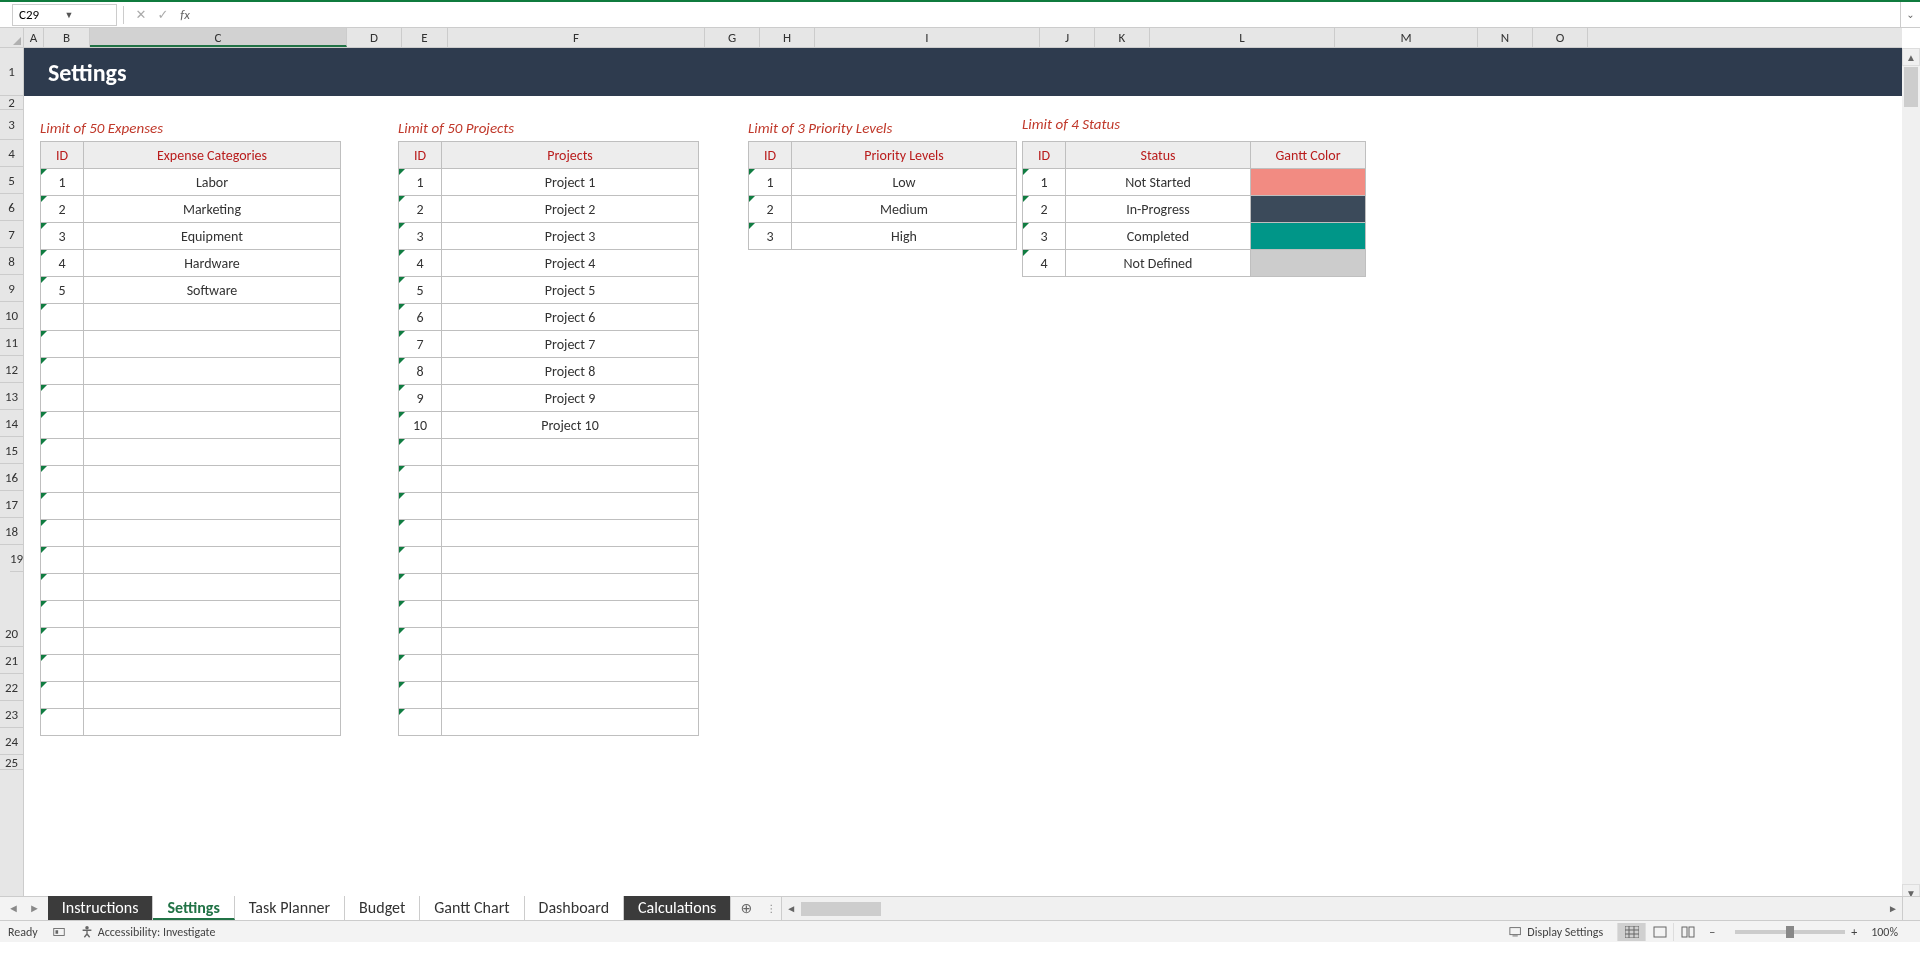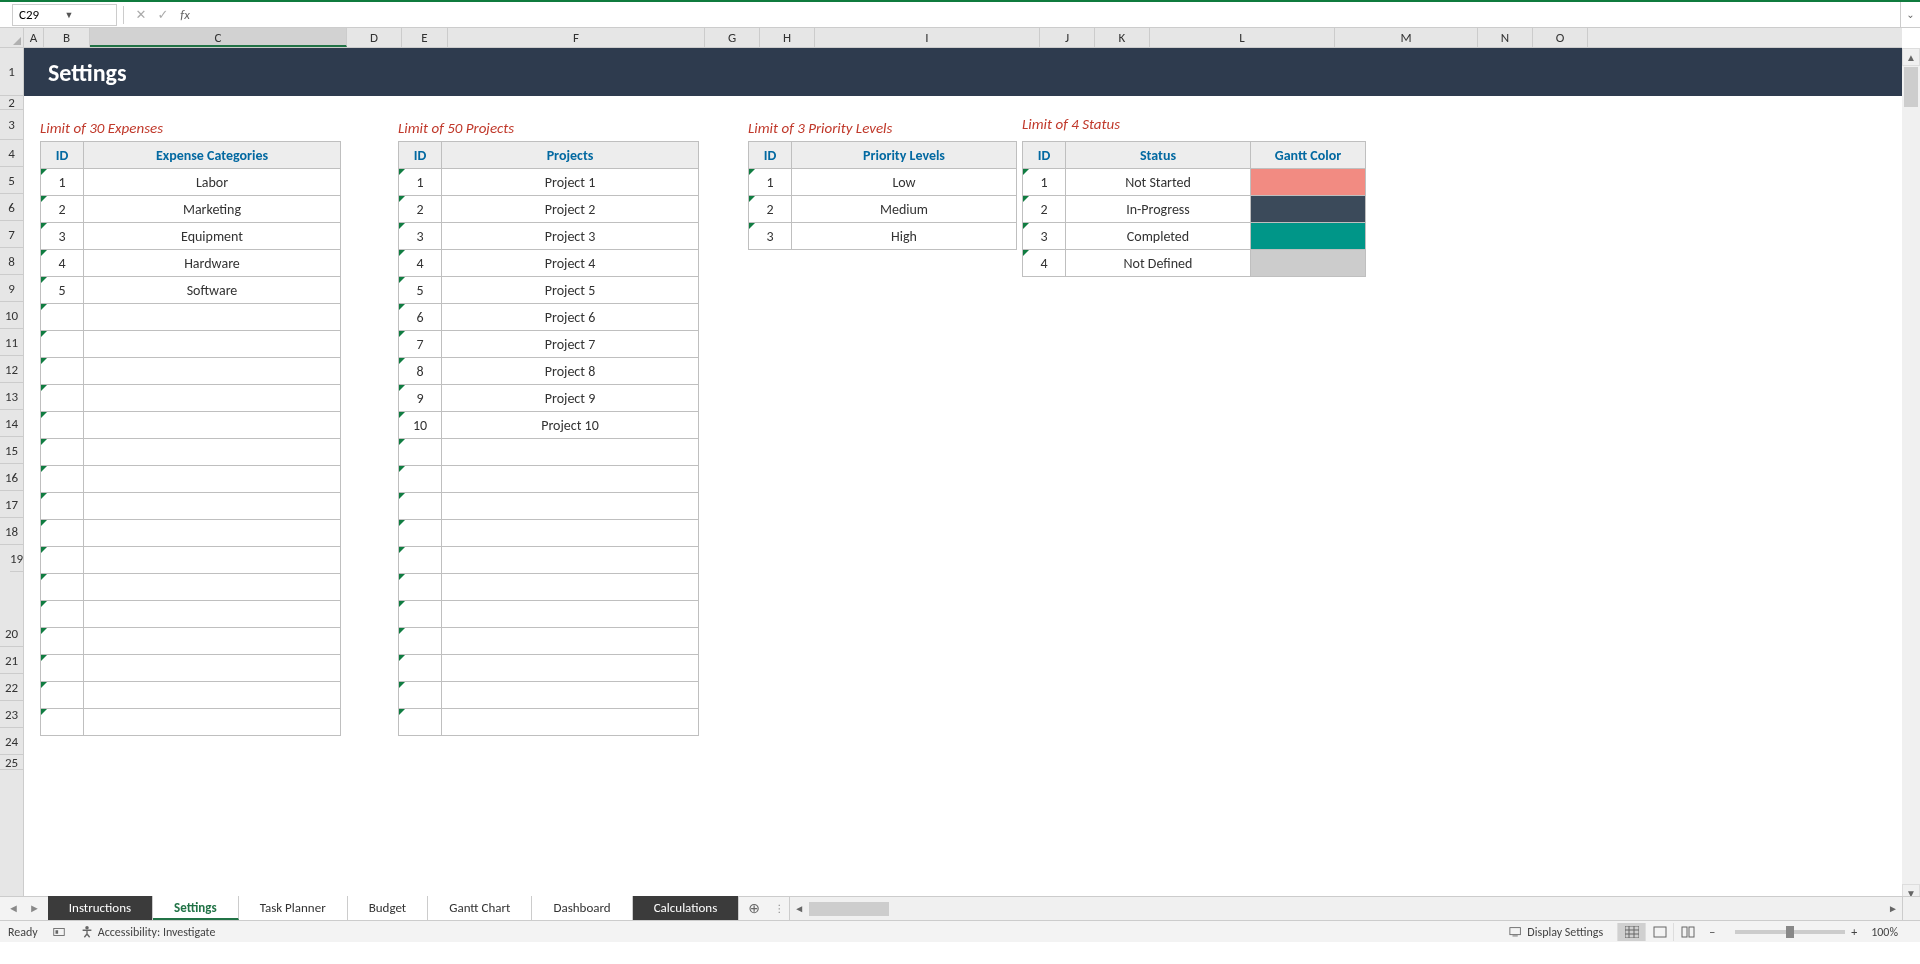--- a/index.html
+++ b/index.html
@@ -35,38 +35,38 @@
 
 
 .title-bar { position:absolute; left:0; top:0; right:0; height:48px; background:#2e3b4e; color:#fff; display:flex; align-items:center; padding-left:24px; font-size:24px; font-weight:600; }
 
 
 .sect-label { position:absolute; color:#c0392b; font-style:italic; font-size:15px; }
 
 
 .dt { position:absolute; border-collapse:collapse; font-size:14px; }
 .dt th, .dt td { border:1px solid #bfbfbf; text-align:center; height:27px; }
-.dt th { background:#ededed; font-weight:700; color:#0369a1; }
+.dt th { background:#ededed; font-weight:400; color:#b91c1c; }
 .dt td { background:#fff; color:#333; }
 .gantt-swatch { height:27px; }
 
 
 .gm::before { content:""; position:absolute; left:0; top:0; border-top:6px solid #107c41; border-right:6px solid transparent; }
 
 
 .vscroll { position:absolute; right:0; top:20px; width:18px; bottom:18px; background:#f0f0f0; display:flex; flex-direction:column; }
 .vscroll .arr { height:18px; text-align:center; font-size:10px; color:#666; line-height:18px; background:#f0f0f0; border:1px solid #ddd; }
 .vscroll .thumb { background:#cdcdcd; margin:1px 2px; }
 
 
 .bottom-strip { position:absolute; left:0; right:0; bottom:0; height:24px; background:#f3f3f3; border-top:1px solid #ccc; display:flex; align-items:stretch; }
 .tab-nav { display:flex; align-items:center; padding:0 8px; gap:10px; color:#888; }
 .tab-nav span { font-size:11px; cursor:default; }
 .sheet-tabs { display:flex; align-items:flex-end; }
-.sheet-tab { padding:0 21px; height:24px; line-height:24px; font-size:13px; border-right:1px solid #ccc; background:#fff; color:#333; cursor:default; position:relative; }
+.sheet-tab { padding:0 14px; height:24px; line-height:24px; font-size:16px; border-right:1px solid #ccc; background:#fff; color:#333; cursor:default; position:relative; }
 .sheet-tab.dark { background:#3b3b3b; color:#fff; }
 .sheet-tab.active { background:#fff; color:#217346; font-weight:600; border-bottom:2px solid #217346; }
 .add-sheet { width:30px; text-align:center; line-height:24px; color:#666; font-size:14px; }
 .tabs-drag { width:20px; display:flex; align-items:center; justify-content:center; color:#888; font-size:10px; }
 .hscroll-track { flex:1; display:flex; align-items:center; background:#f0f0f0; border-left:1px solid #ccc; }
 .hscroll-track .harr { width:18px; text-align:center; font-size:10px; color:#666; }
 .hscroll-track .hthumb { height:14px; background:#cdcdcd; flex:0 0 80px; margin:0 1px; }
 .hscroll-track .htrack { flex:1; }
 .br-corner { width:18px; background:#f0f0f0; border-left:1px solid #ccc; }
 
@@ -143,21 +143,21 @@
       <div style="height: 27px; line-height: 27px;">23</div>
       <div style="height: 27px; line-height: 27px;">24</div>
       <div style="height: 15px; line-height: 15px;">25</div>
     </div>
 
   <div class="cells" id="cells">
     <div class="title-bar">
       <span>Settings</span>
     </div>
 
-  <div class="sect-label" style="left: 16px; top: 71px;">Limit of 30 Expenses</div>
+  <div class="sect-label" style="left: 16px; top: 71px;">Limit of 50 Expenses</div>
       <table class="dt" style="left: 16px; top: 93px;">
         <tbody>
           <tr>
             <th style="width:43px">ID</th>
             <th style="width:257px">Expense Categories</th>
           </tr>
           <tr>
             <td class="gm" style="position:relative">1</td>
             <td>Labor</td>
           </tr>

